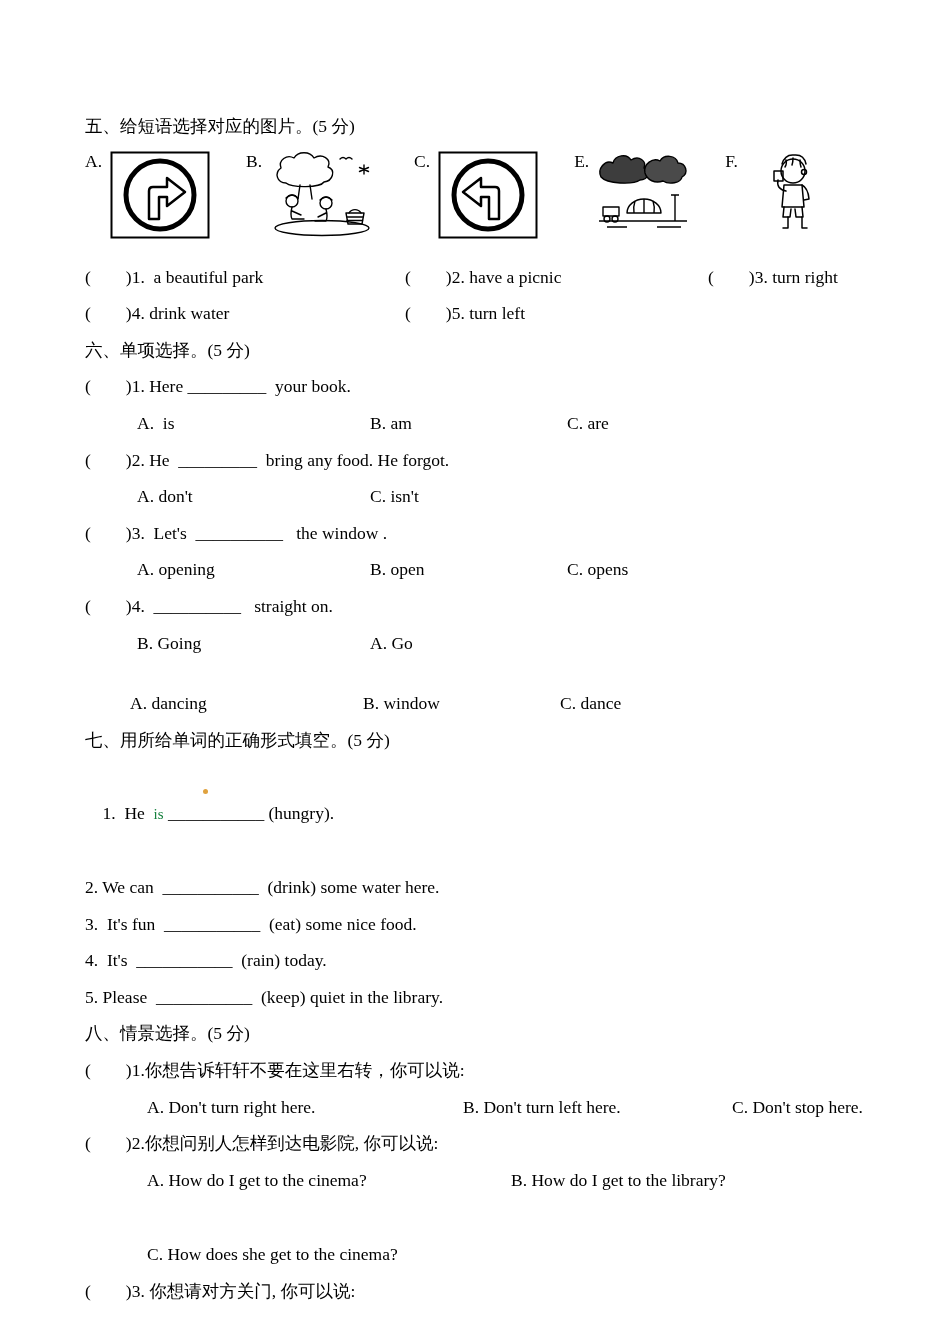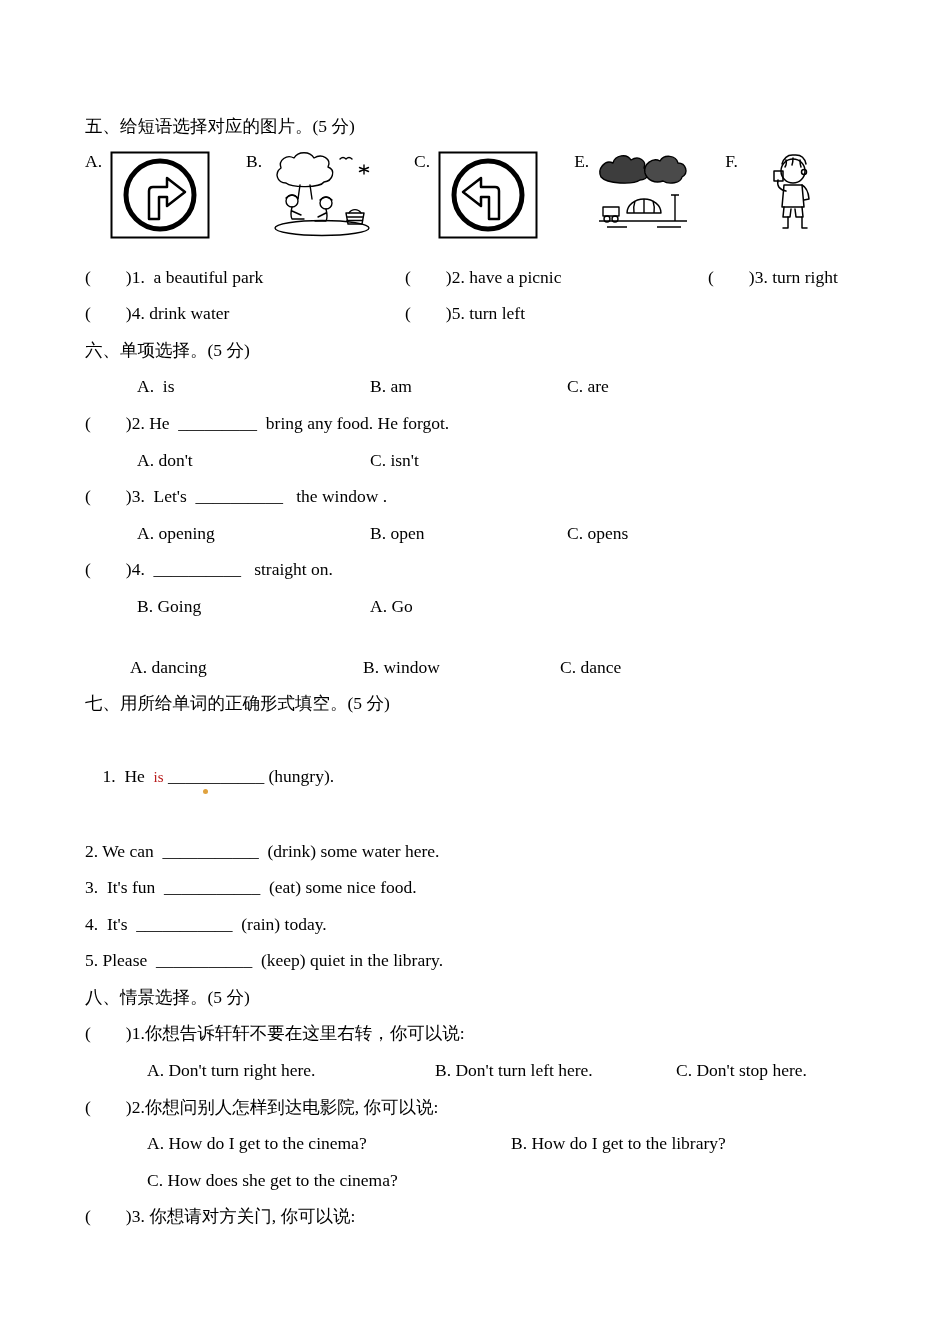--- a/index.html
+++ b/index.html
@@ -41,35 +41,37 @@
     padding-left: 52px;
     line-height: 36.6px;
     white-space: pre-wrap;
   }
   .s8opts1 {
     display: grid;
     grid-template-columns: 288px 241px 1fr;
     padding-left: 62px;
     line-height: 36.6px;
     white-space: pre-wrap;
+    gap: 28px;
   }
   .s8opts2 {
     display: grid;
     grid-template-columns: 364px 1fr;
     padding-left: 62px;
     line-height: 36.6px;
     white-space: pre-wrap;
   }
   .s8optC {
     padding-left: 62px;
     line-height: 36.6px;
     white-space: pre-wrap;
+    margin-top: 38px;
   }
   .answer {
-    color: #b91c1c;
+    color: #15803d;
     font-size: 15px;
   }
   .stray-dot {
     position: absolute;
     left: 203px;
     top: 789px;
     width: 5px;
     height: 5px;
     border-radius: 50%;
     background: #e0a23e;
@@ -166,20 +168,21 @@
     <span>(        )3. turn right</span>
   </div>
   <div class="match-row">
     <span>(        )4. drink water</span>
     <span>(        )5. turn left</span>
     <span></span>
   </div>
 
   <div class="line">六、单项选择。(5 分)</div>
 
+  <div class="line">(        )1. Here _________  your book.</div>
   <div class="opts">
     <span>A.  is</span>
     <span>B. am</span>
     <span>C. are</span>
   </div>
 
   <div class="line">(        )2. He  _________  bring any food. He forgot.</div>
   <div class="opts">
     <span>A. don't</span>
     <span>C. isn't</span>

